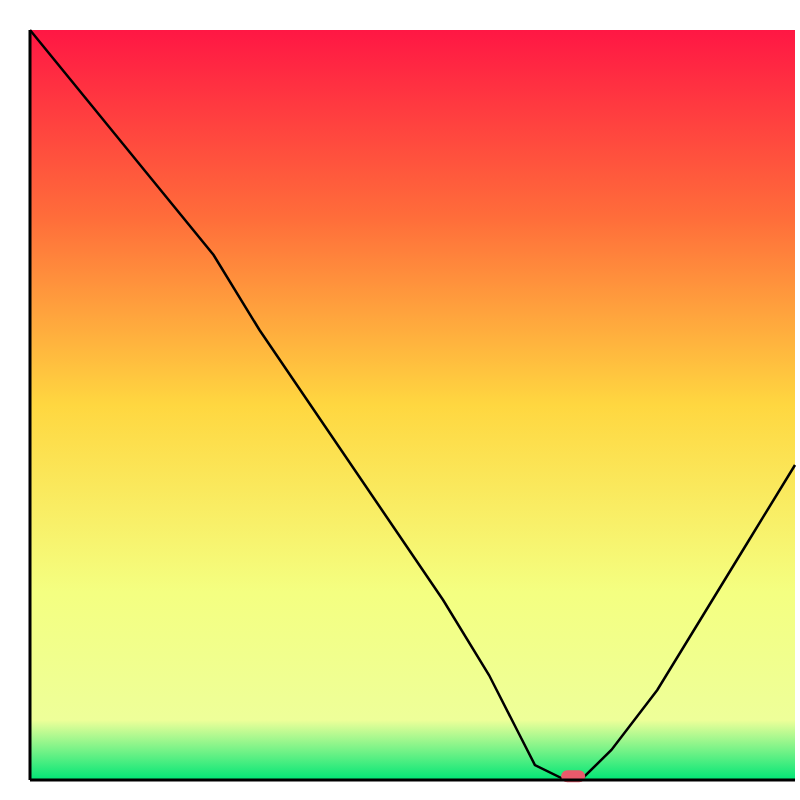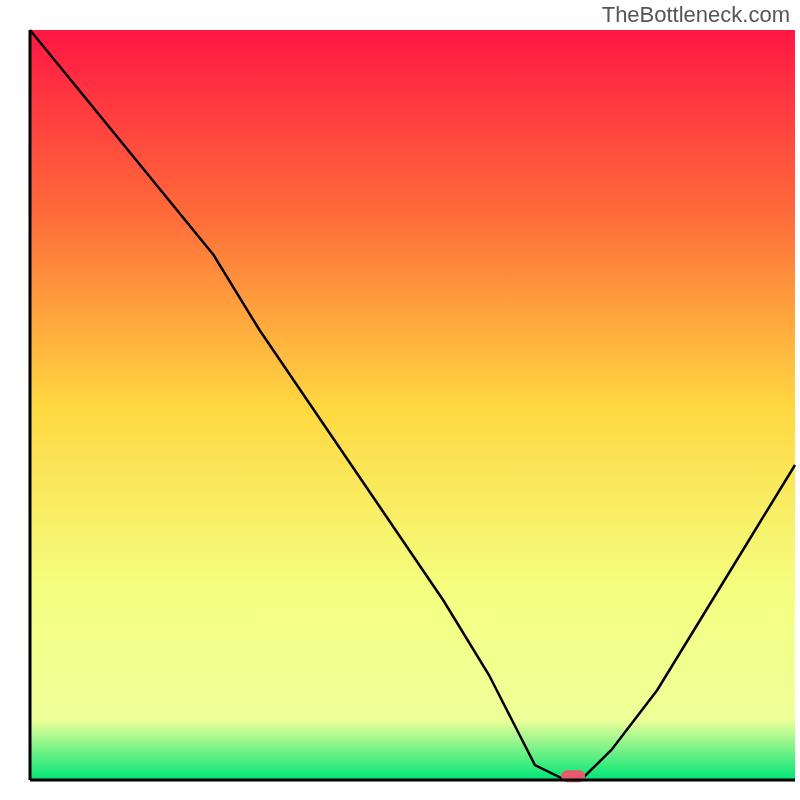--- a/index.html
+++ b/index.html
@@ -5,21 +5,20 @@
   * { margin: 0; padding: 0; box-sizing: border-box; }
   body { width: 800px; height: 800px; overflow: hidden; font-family: Arial, sans-serif; background: #fff; }
   .chart-container { width: 800px; height: 800px; position: relative; }
   .watermark { position: absolute; top: 2px; right: 10px; color: #555; font-size: 22px; font-weight: 500; z-index: 10; }
   svg { display: block; }
 </style>
 </head>
 <body>
 
 <div class="chart-container">
-  <div class="watermark">TheBottleneck.com</div>
   <svg id="chart-svg" width="800" height="800" viewBox="0 0 800 800">
     <defs>
       <linearGradient id="bg-grad" x1="0" y1="0" x2="0" y2="1">
           <stop offset="0%" stop-color="#ff1744"></stop>
           <stop offset="25%" stop-color="#ff6d3a"></stop>
           <stop offset="50%" stop-color="#ffd740"></stop>
           <stop offset="75%" stop-color="#f4ff81"></stop>
           <stop offset="92%" stop-color="#eeff99"></stop>
           <stop offset="100%" stop-color="#00e676"></stop>
         </linearGradient>

